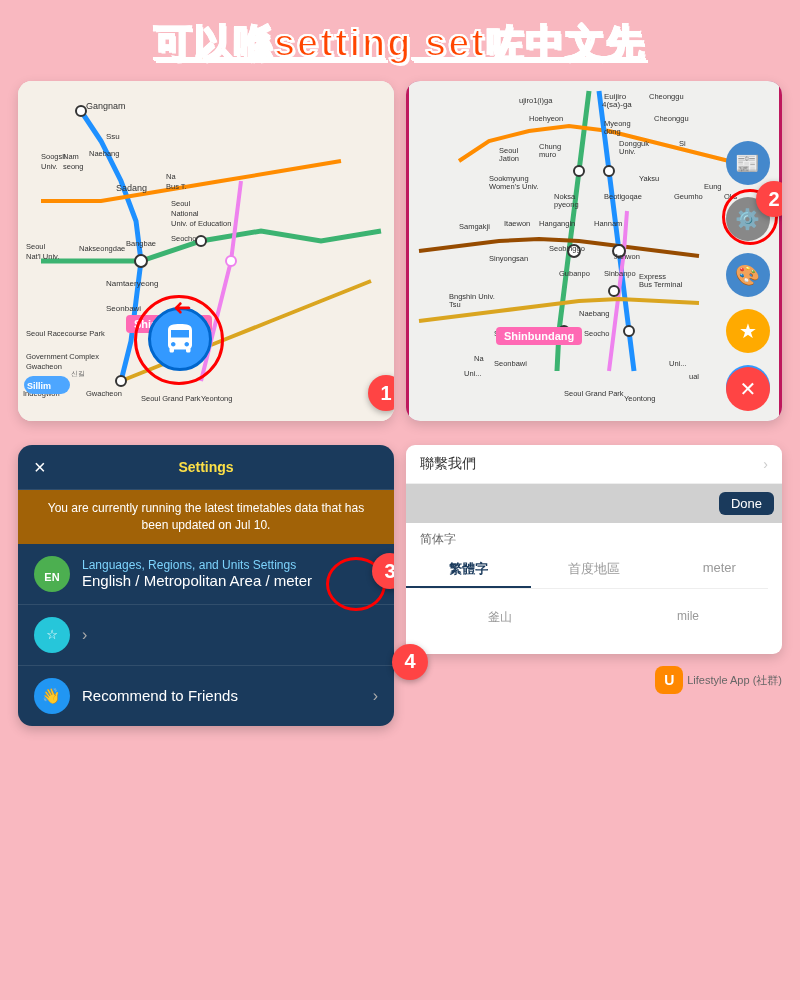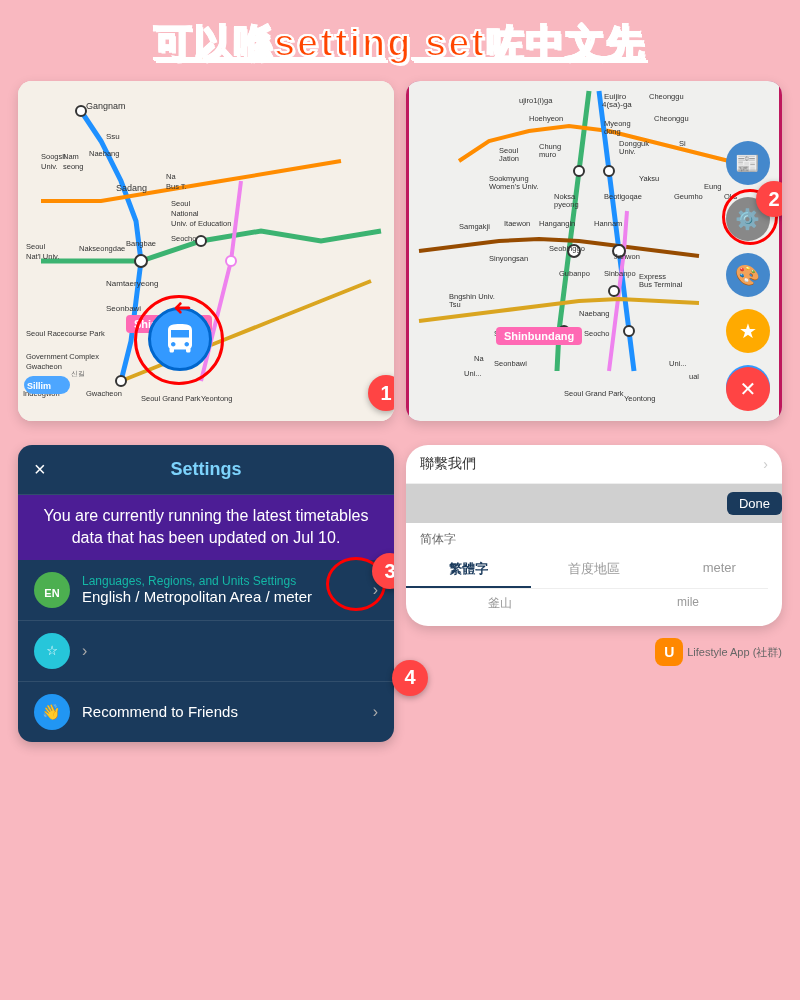--- a/index.html
+++ b/index.html
@@ -144,29 +144,29 @@
 
     .settings-close {
       position: absolute;
       left: 16px;
       color: white;
       font-size: 20px;
       cursor: pointer;
     }
 
     .settings-title {
-      color: #7dd3fc;
-      font-size: 18px;
+      color: #fde047;
+      font-size: 14px;
       font-weight: 600;
     }
 
     .settings-notice {
-      background: #4c1d95;
-      color: white;
-      font-size: 16px;
+      background: #a16207;
+      color: white;
+      font-size: 12px;
       padding: 10px 16px;
       text-align: center;
       line-height: 1.4;
     }
 
     .settings-item {
       display: flex;
       align-items: center;
       padding: 12px 16px;
       border-bottom: 1px solid rgba(255,255,255,0.1);
@@ -190,21 +190,21 @@
     .icon-green { background: #4caf50; }
     .icon-teal { background: #26c6da; }
     .icon-blue { background: #2196f3; }
 
     .settings-item-text {
       flex: 1;
     }
 
     .settings-item-subtitle {
       font-size: 12px;
-      color: #14b8a6;
+      color: #7dd3fc;
     }
 
     .settings-item-main {
       font-size: 15px;
       color: white;
       font-weight: 500;
     }
 
     .settings-item-chevron {
       color: #aaa;
@@ -215,21 +215,21 @@
     .bottom-grid {
       display: grid;
       grid-template-columns: 1fr 1fr;
       gap: 12px;
       padding: 12px 18px 0;
     }
 
     
     .lang-panel {
       background: white;
-      border-radius: 22px;
+      border-radius: 9px;
       overflow: hidden;
       box-shadow: 0 4px 12px rgba(0,0,0,0.15);
       position: relative;
     }
 
     .lang-done-btn {
       background: #1a3a5c;
       color: white;
       border: none;
       padding: 4px 12px;
@@ -277,21 +277,21 @@
 
     .lang-sub-options {
       display: flex;
       gap: 0;
       padding-bottom: 8px;
     }
 
     .lang-sub-option {
       flex: 1;
       text-align: center;
-      padding: 6px 4px;
+      padding: 20px 4px;
       font-size: 12px;
       color: #999;
     }
 
     
     .lifestyle-badge {
       position: absolute;
       bottom: 6px;
       right: 18px;
       display: flex;
@@ -575,21 +575,21 @@
   </div>
 
   <div style="display: flex; flex-direction: column; gap: 12px; position: relative;">
     <div class="lang-panel">
 
       <div class="contacts-row">
         <span class="contacts-text">聯繫我們</span>
         <span class="contacts-chevron">›</span>
       </div>
 
-      <div style="display: flex; justify-content: flex-end; padding: 8px 0; background: #d0d0d0;">
+      <div style="display: flex; justify-content: flex-end; padding: 8px 8px; background: #d0d0d0;">
         <button class="lang-done-btn">Done</button>
       </div>
 
       <div class="lang-section-label">简体字</div>
 
       <div class="lang-options">
         <div class="lang-option active">繁體字</div>
         <div class="lang-option dim">首度地區</div>
         <div class="lang-option dim">meter</div>
       </div>

